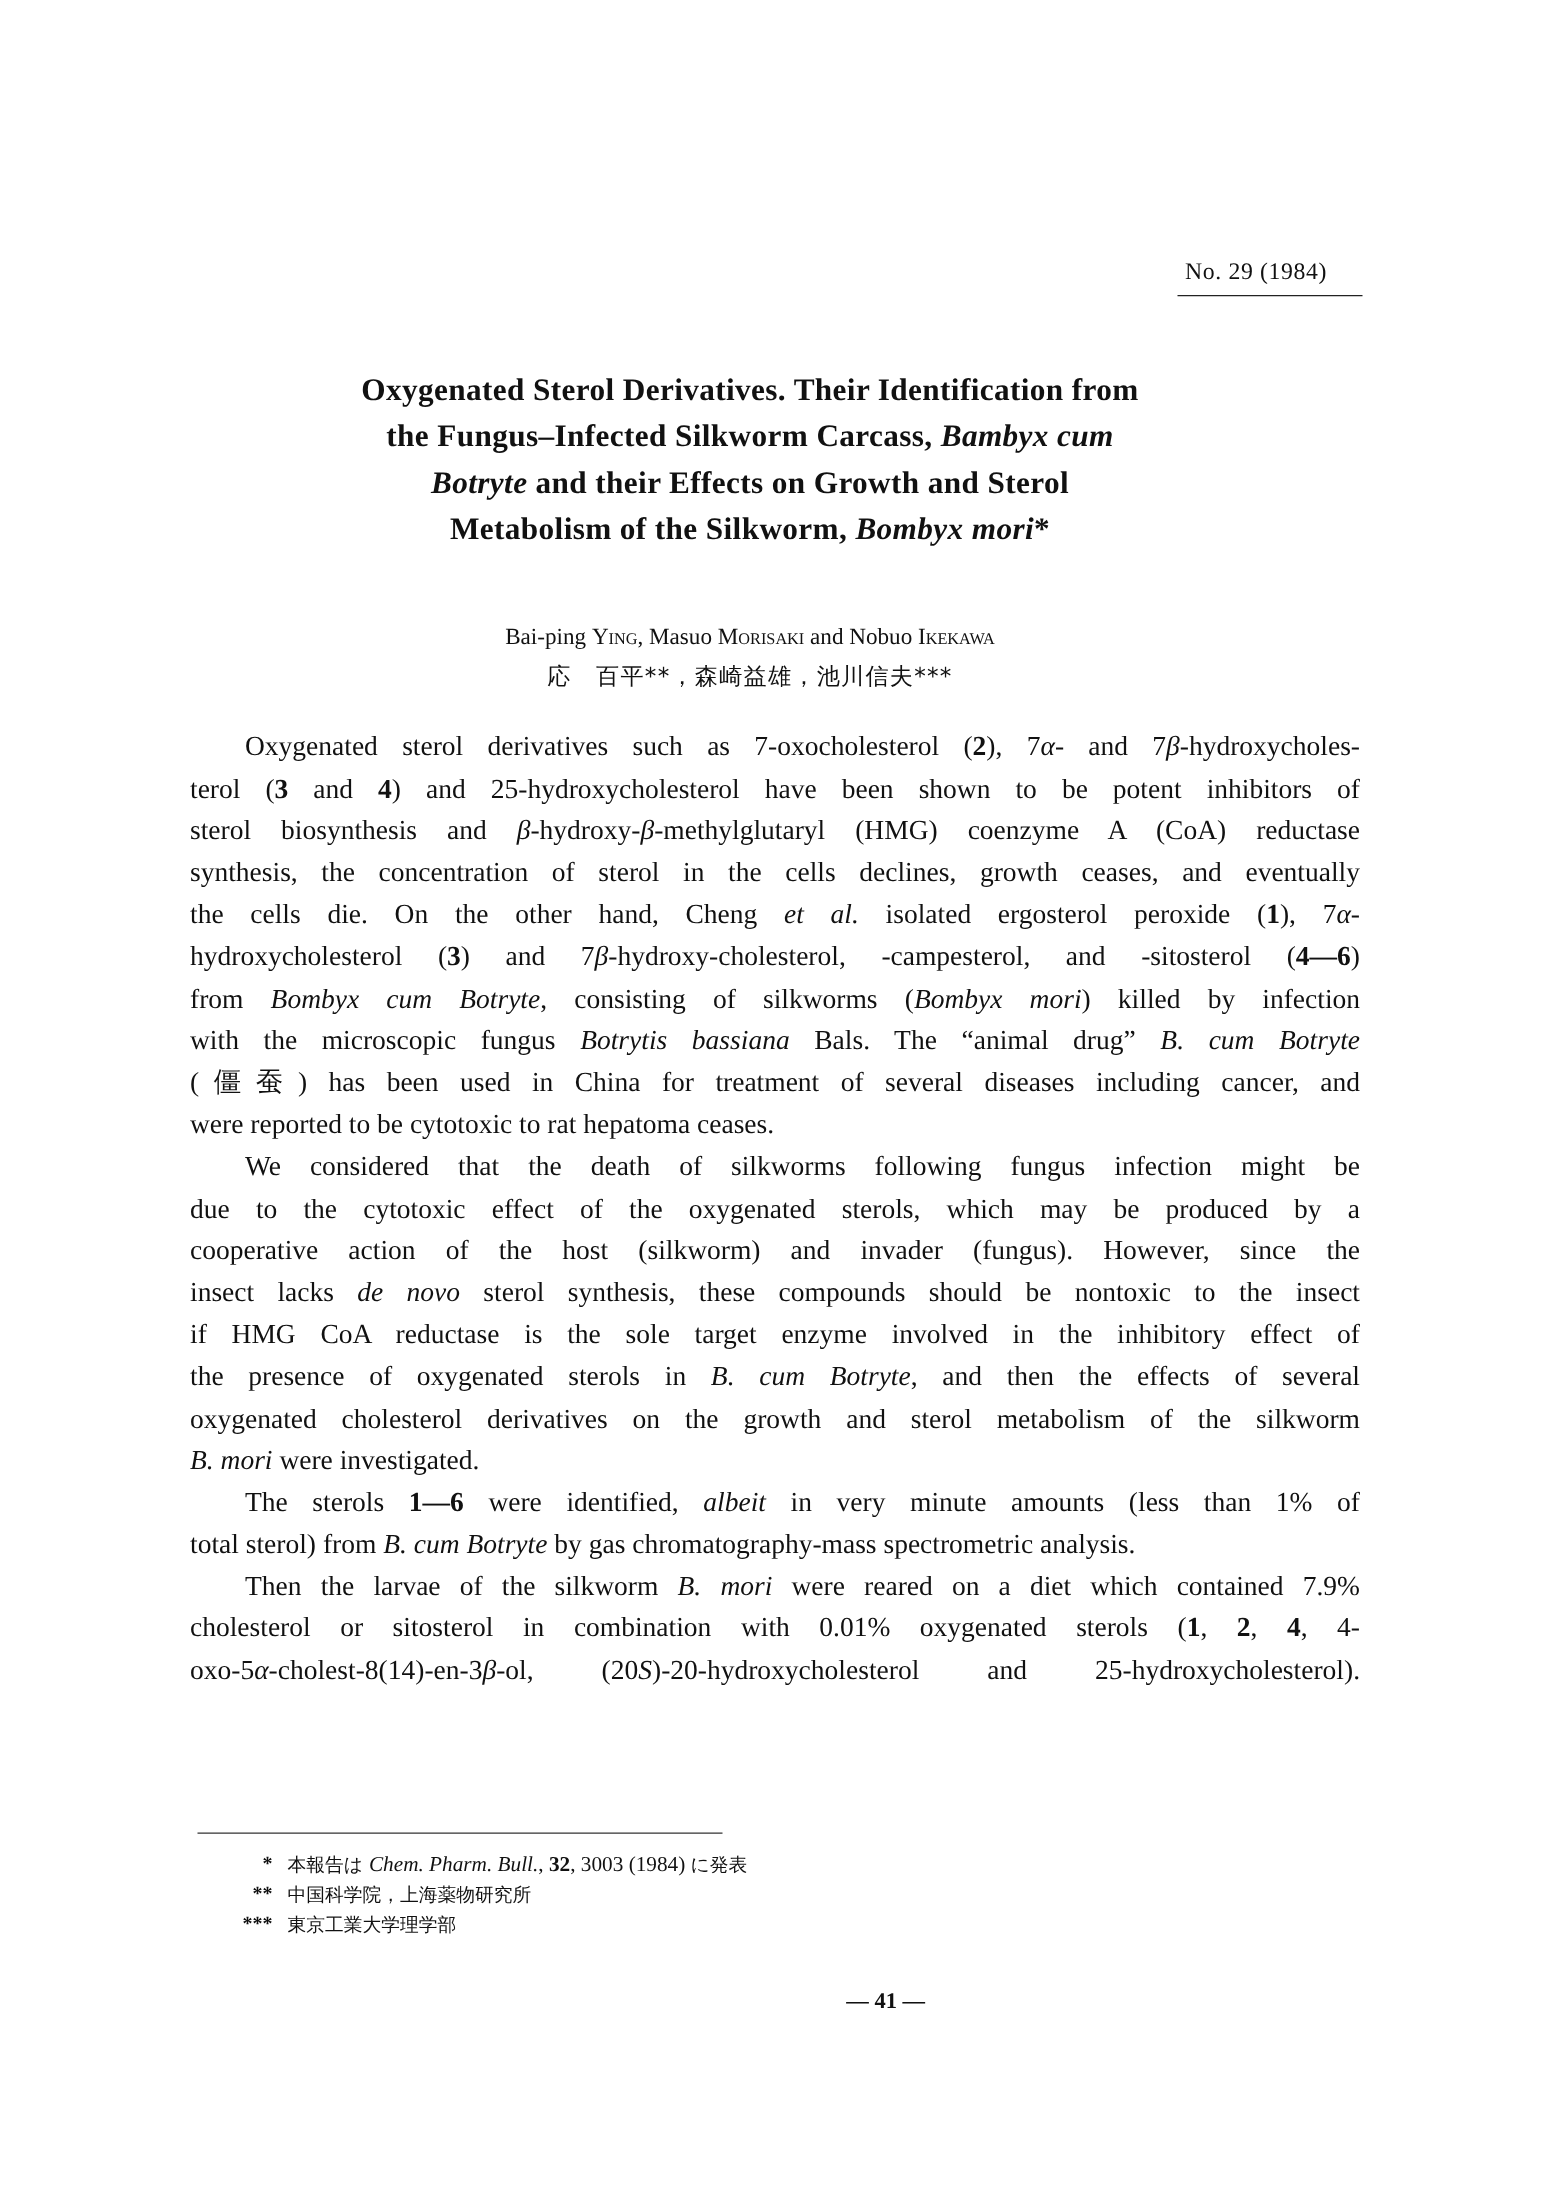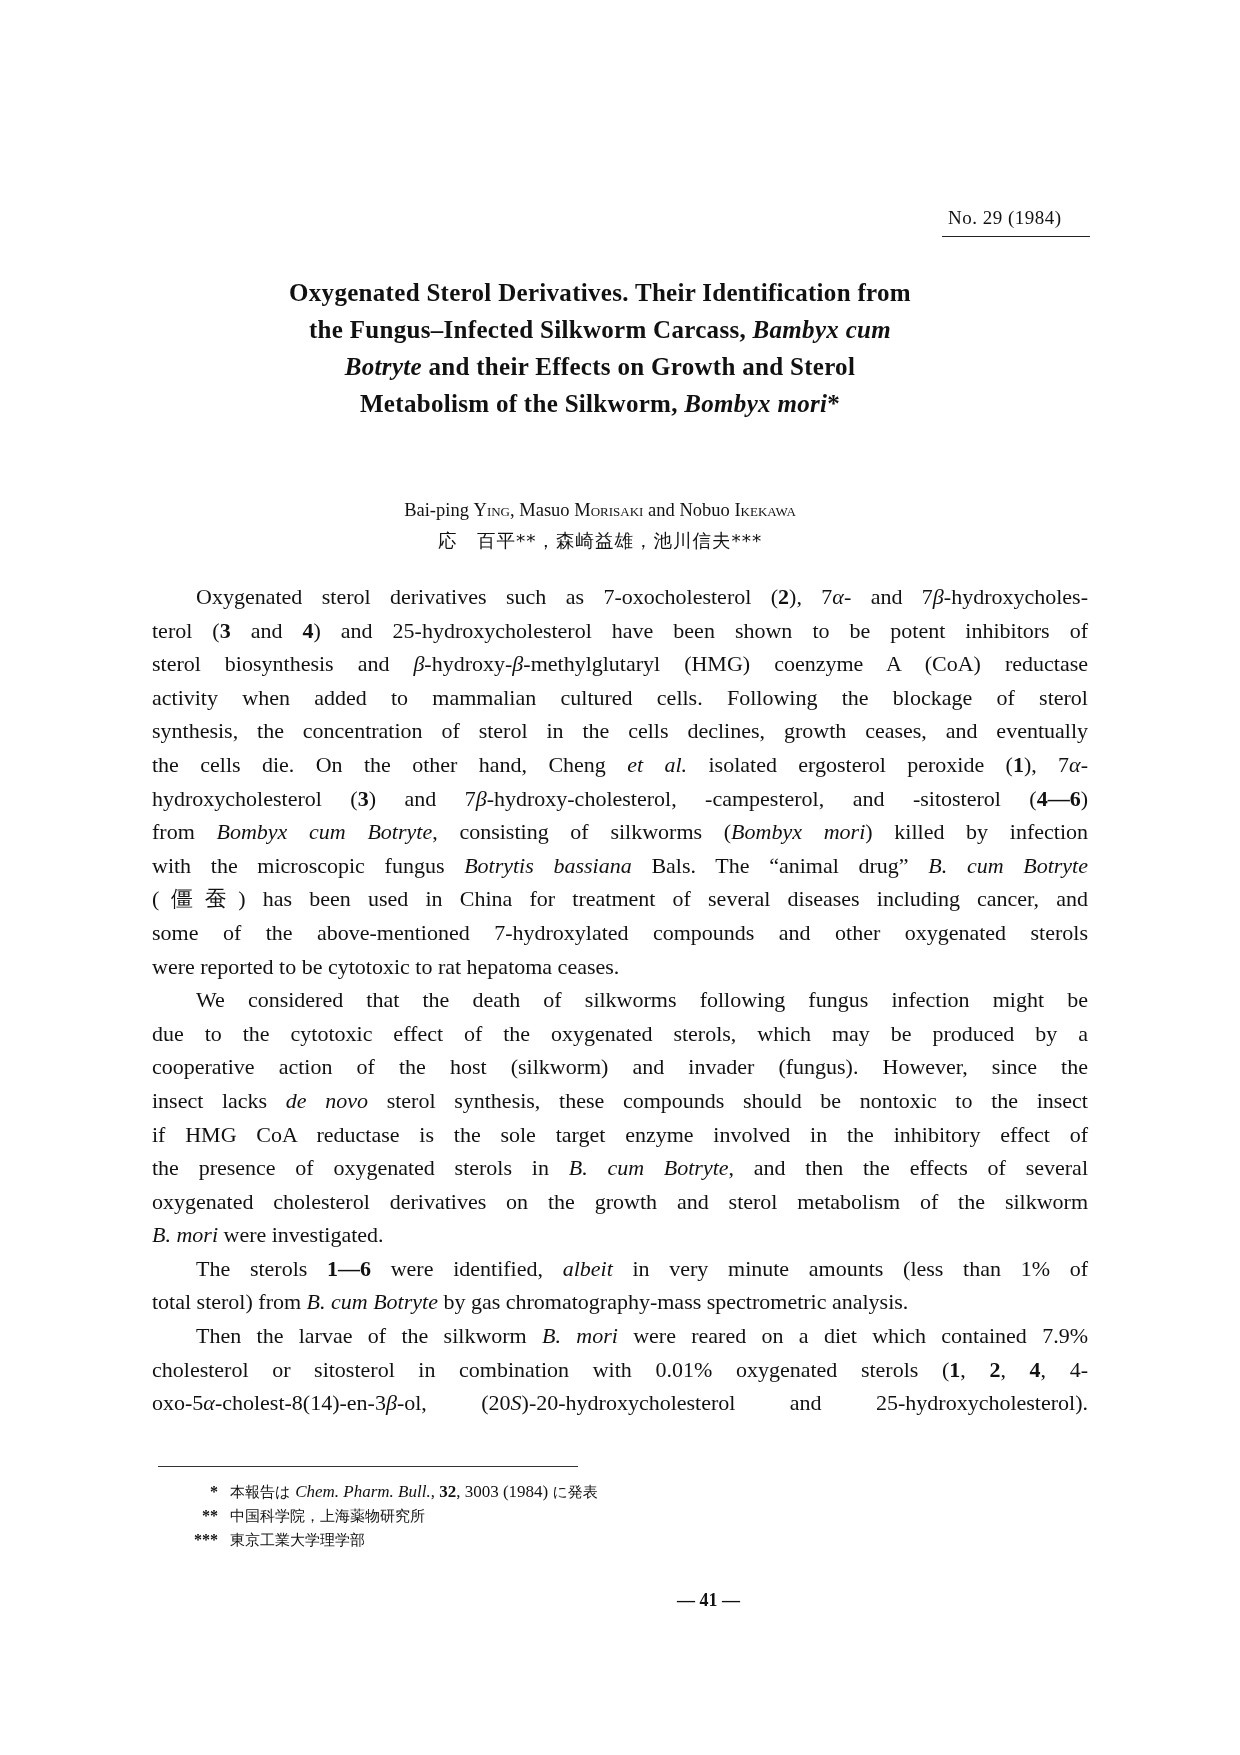--- a/index.html
+++ b/index.html
@@ -9,21 +9,21 @@
   }
   .issue {
     position: absolute; left: 948px; top: 207px; font-size: 19px;
     letter-spacing: 0.5px;
   }
   .issue-rule {
     position: absolute; left: 942px; top: 236px; width: 148px; height: 0;
     border-top: 1.5px solid #222;
   }
   .title {
-    position: absolute; left: 200px; top: 274px; width: 800px;
+    position: absolute; left: 200px; top: 294px; width: 800px;
     text-align: center; font-weight: bold; font-size: 25px; line-height: 37px;
     letter-spacing: 0.3px;
   }
   .title .ln { display: block; white-space: nowrap; }
   .authors {
     position: absolute; left: 200px; top: 500px; width: 800px; text-align: center;
     font-size: 18.5px;
   }
   .sc { font-variant: small-caps; }
   .authors-jp {
@@ -73,28 +73,26 @@
     <span class="ln"><span>Metabolism of the Silkworm, </span><i>Bombyx mori</i><span>*</span></span>
   </div>
 
 <div class="authors" id="authors"><span>Bai-ping </span><span class="sc">Ying</span><span>, </span><span>Masuo </span><span class="sc">Morisaki</span><span> and </span><span>Nobuo </span><span class="sc">Ikekawa</span></div>
 <div class="authors-jp">応　百平**，森崎益雄，池川信夫***</div>
 
 <div class="body" id="body">
     <span class="line indent"><span>Oxygenated sterol derivatives such as 7-oxocholesterol (</span><b>2</b><span>), 7</span><i>α</i><span>- and 7</span><i>β</i><span>-hydroxycholes-</span></span>
     <span class="line"><span>terol (</span><b>3</b><span> and </span><b>4</b><span>) and 25-hydroxycholesterol have been shown to be potent inhibitors of</span></span>
     <span class="line"><span>sterol biosynthesis and </span><i>β</i><span>-hydroxy-</span><i>β</i><span>-methylglutaryl (HMG) coenzyme A (CoA) reductase</span></span>
-    <span class="line"><span>activity when added to mammalian cultured cells.   Following the blockage of sterol</span></span>
     <span class="line"><span>synthesis, the concentration of sterol in the cells declines, growth ceases, and eventually</span></span>
     <span class="line"><span>the cells die.   On the other hand, Cheng </span><i>et al.</i><span> isolated ergosterol peroxide (</span><b>1</b><span>), 7</span><i>α</i><span>-</span></span>
     <span class="line"><span>hydroxycholesterol (</span><b>3</b><span>) and 7</span><i>β</i><span>-hydroxy-cholesterol, -campesterol, and -sitosterol (</span><b>4—6</b><span>)</span></span>
     <span class="line"><span>from </span><i>Bombyx cum Botryte</i><span>, consisting of silkworms (</span><i>Bombyx mori</i><span>) killed by infection</span></span>
     <span class="line"><span>with the microscopic fungus </span><i>Botrytis bassiana</i><span> Bals.   The “animal drug” </span><i>B. cum Botryte</i></span>
     <span class="line"><span>(僵蚕) has been used in China for treatment of several diseases including cancer, and</span></span>
-    <span class="line"><span>some of the above-mentioned 7-hydroxylated compounds and other oxygenated sterols</span></span>
     <span class="line last"><span>were reported to be cytotoxic to rat hepatoma ceases.</span></span>
     <span class="line indent"><span>We considered that the death of silkworms following fungus infection might be</span></span>
     <span class="line"><span>due to the cytotoxic effect of the oxygenated sterols, which may be produced by a</span></span>
     <span class="line"><span>cooperative action of the host (silkworm) and invader (fungus).   However, since the</span></span>
     <span class="line"><span>insect lacks </span><i>de novo</i><span> sterol synthesis, these compounds should be nontoxic to the insect</span></span>
     <span class="line"><span>if HMG CoA reductase is the sole target enzyme involved in the inhibitory effect of</span></span>
     <span class="line"><span>the presence of oxygenated sterols in </span><i>B. cum Botryte</i><span>, and then the effects of several</span></span>
     <span class="line"><span>oxygenated cholesterol derivatives on the growth and sterol metabolism of the silkworm</span></span>
     <span class="line last"><i>B. mori</i><span> were investigated.</span></span>
     <span class="line indent"><span>The sterols </span><b>1—6</b><span> were identified, </span><i>albeit</i><span> in very minute amounts (less than 1% of</span></span>

